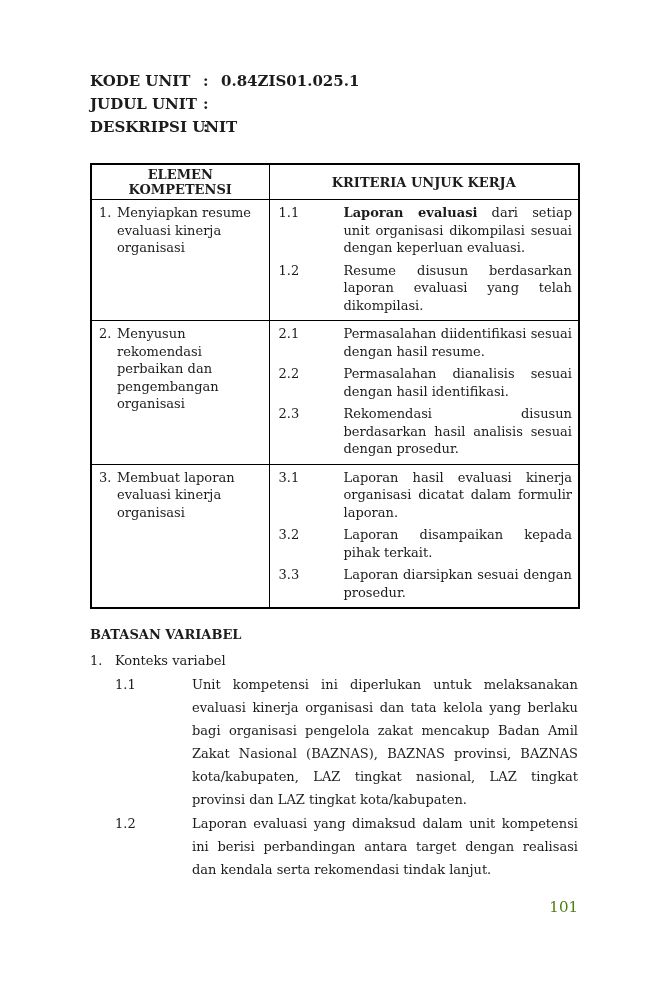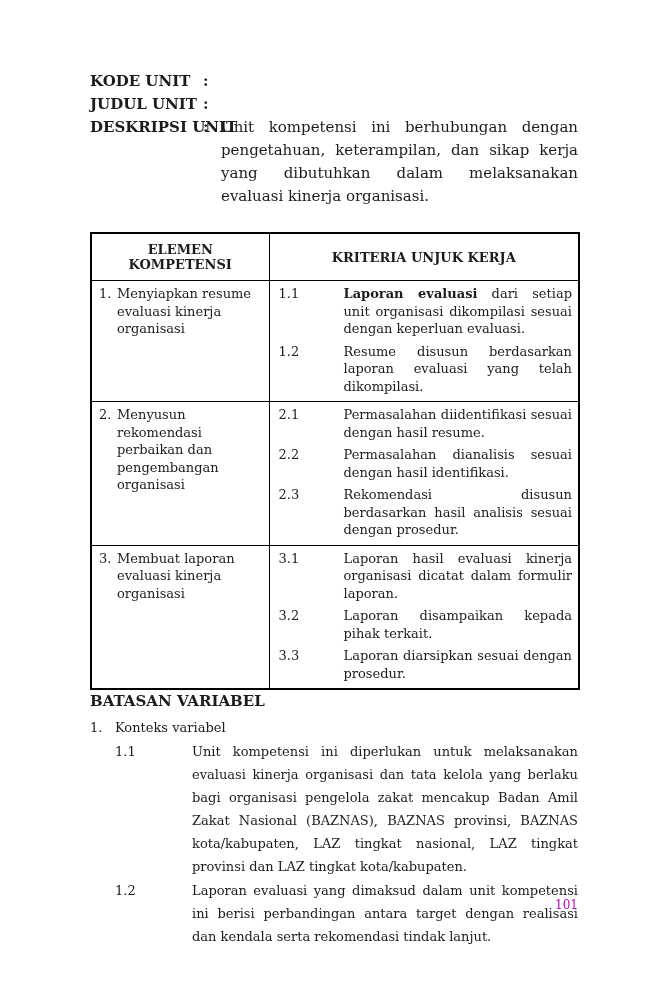--- a/index.html
+++ b/index.html
@@ -44,21 +44,21 @@
   table.komp th, table.komp td {
     border:1px solid #000;
     vertical-align:top;
   }
   table.komp th {
     height:30px;
     text-align:center;
     vertical-align:middle;
     font-size:13px;
     font-weight:bold;
-    padding:8px 4px;
+    padding:2px 4px;
   }
   col.c1 { width:178px; }
   col.c2 { width:310px; }
   td.elemen-cell { padding:4px 6px 6px 7px; }
   td.kuk-cell    { padding:4px 6px 6px 9px; }
   .elemen-item {
     display:grid;
     grid-template-columns:18px 1fr;
     line-height:17.5px;
   }
@@ -66,22 +66,23 @@
     display:grid;
     grid-template-columns:33px 1fr;
     line-height:17.5px;
     margin-bottom:5px;
   }
   .kuk-item:last-child { margin-bottom:0; }
   .kuk-text { text-align:justify;margin-left:32px; }
 
   
   .section-title {
+    margin-top:14px;
     font-weight:bold;
-    font-size:15px;
+    font-size:13px;
     line-height:23px;
   }
   .bv-item {
     display:grid;
     grid-template-columns:25px 1fr;
     font-size:13px;
     line-height:23px;
     margin-top:3px;
   }
   .bv-sub {
@@ -92,43 +93,43 @@
     line-height:23px;
     margin-top:1px;
   }
   .bv-text { text-align:justify;margin-left:47px; }
 
   
   .page-number {
     position:absolute;
     top:898px;
     right:76px;
-    font-size:12px;
-    color:#a21caf;
+    font-size:15px;
+    color:#4d7c0f;
   }
 </style>
 </head>
 <body>
 
 <div class="page">
   <div class="content">
 
     <div class="unit-header">
       <div class="hrow">
         <span class="hlabel">KODE UNIT</span>
         <span class="hcolon">:</span>
+        <span class="hvalue-bold">0.84ZIS01.025.1</span>
       </div>
       <div class="hrow">
         <span class="hlabel">JUDUL UNIT</span>
         <span class="hcolon">:</span>
       </div>
       <div class="hrow">
         <span class="hlabel">DESKRIPSI UNIT</span>
         <span class="hcolon">:</span>
-        <span class="hvalue-just">Unit kompetensi ini berhubungan dengan pengetahuan, keterampilan, dan sikap kerja yang dibutuhkan dalam melaksanakan evaluasi kinerja organisasi.</span>
       </div>
     </div>
 
     <table class="komp">
       <colgroup>
           <col class="c1">
           <col class="c2">
         </colgroup>
       <thead>
         <tr>

